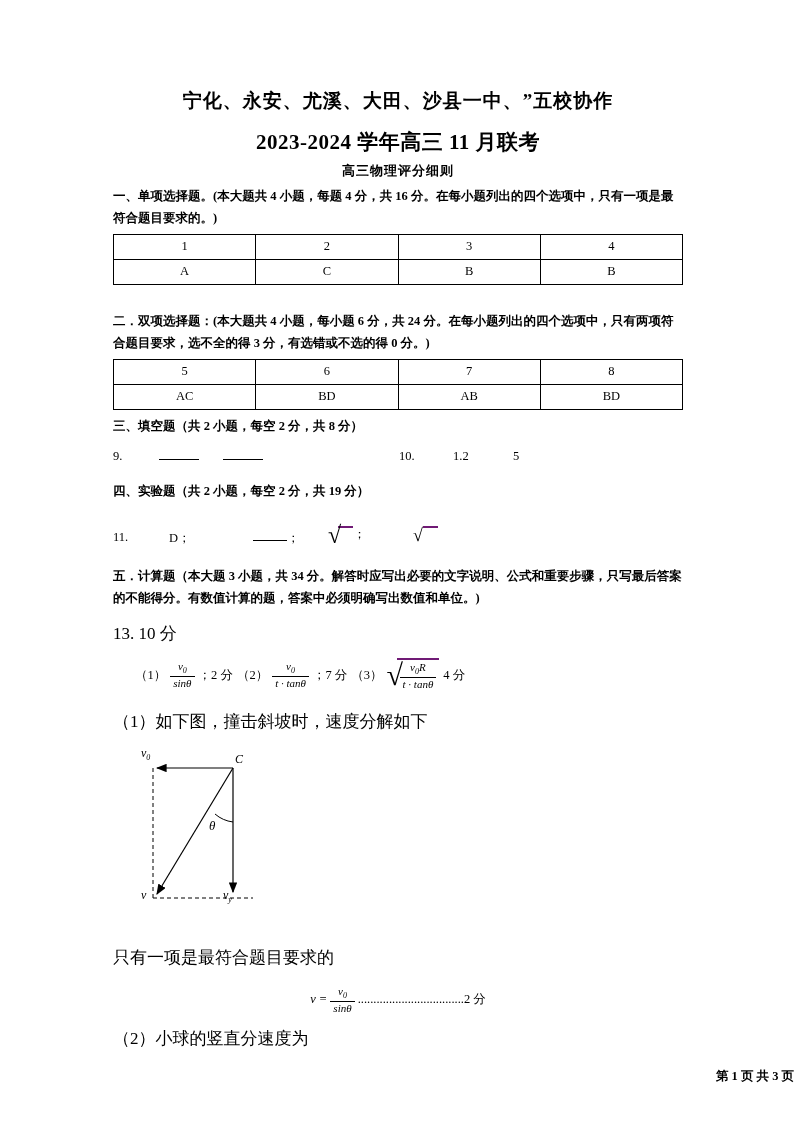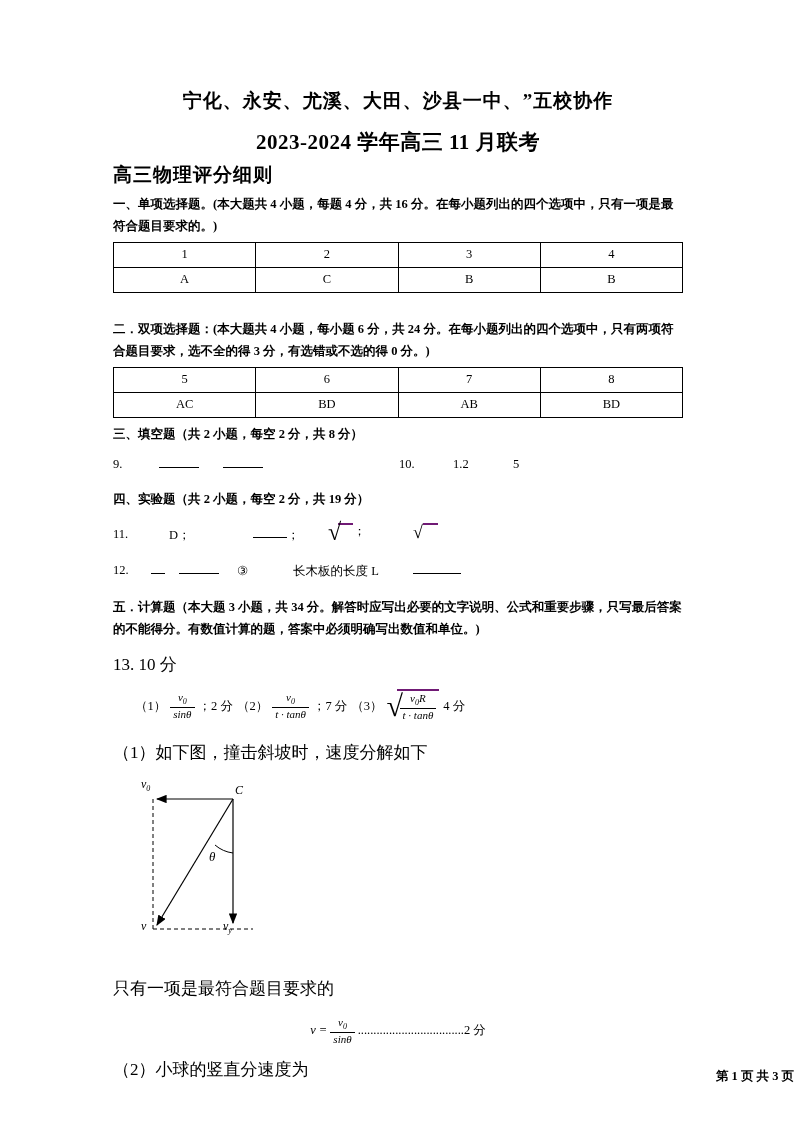--- a/index.html
+++ b/index.html
@@ -39,22 +39,22 @@
     margin-bottom: 14px;
   }
   .title-2 {
     text-align: center;
     font-size: 21px;
     font-weight: bold;
     margin-bottom: 6px;
     letter-spacing: 0.5px;
   }
   .title-3 {
-    text-align: left;
-    font-size: 19px;
+    text-align: center;
+    font-size: 13px;
     font-weight: bold;
     margin-bottom: 4px;
     letter-spacing: 1px;
   }
   .section-head {
     font-size: 12.5px;
     font-weight: bold;
     line-height: 1.75;
     margin-top: 6px;
     margin-bottom: 4px;
@@ -207,41 +207,33 @@
       <span class="abs" style="left:0; top:4px;">9.</span>
       <span class="abs hblank" style="left:46px; top:14px; width:40px;"></span>
       <span class="abs hblank" style="left:110px; top:14px; width:40px;"></span>
       <span class="abs" style="left:286px; top:4px;">10.</span>
       <span class="abs" style="left:340px; top:4px;">1.2</span>
       <span class="abs" style="left:400px; top:4px;">5</span>
     </div>
 
     <div class="section-head" style="margin-top:10px;">四、实验题（共 2 小题，每空 2 分，共 19 分）</div>
 
-    <div class="row-q9" style="height:34px; margin-top:8px;">
+    <div class="row-q9" style="height:34px; margin-top:19px;">
       <span class="abs" style="left:0; top:8px;">11.</span>
       <span class="abs" style="left:56px; top:8px;">D；</span>
       <span class="abs hblank" style="left:140px; top:18px; width:34px;"></span>
       <span class="abs" style="left:174px; top:8px;">；</span>
       <span class="abs" style="left:215px; top:4px;">
         <span class="sqrt-wrap"><span class="sqrt-sym">√</span><span class="sqrt-bar">&nbsp;&nbsp;&nbsp;</span></span><span style="font-size:12px;">；</span>
       </span>
       <span class="abs" style="left:300px; top:4px;">
         <span class="sqrt-wrap"><span class="sqrt-sym" style="font-size:18px;">√</span><span class="sqrt-bar">&nbsp;&nbsp;&nbsp;</span></span>
       </span>
     </div>
 
-    <div class="row-q9" style="height:28px; margin-top:6px;">
-      <span class="abs" style="left:0; top:4px;">12.</span>
-      <span class="abs hblank" style="left:38px; top:14px; width:14px;"></span>
-      <span class="abs hblank" style="left:66px; top:14px; width:40px;"></span>
-      <span class="abs" style="left:124px; top:4px;">③</span>
-      <span class="abs" style="left:180px; top:4px;">长木板的长度 L</span>
-      <span class="abs hblank" style="left:300px; top:14px; width:48px;"></span>
-    </div>
 
     <div class="section-head" style="margin-top:10px;">五．计算题（本大题 3 小题，共 34 分。解答时应写出必要的文字说明、公式和重要步骤，只写最后答案的不能得分。有数值计算的题，答案中必须明确写出数值和单位。)</div>
 
     <div class="para" style="margin-top:8px;">13. 10 分</div>
 
     <div class="q13line" style="margin-left:22px;">
       <span>（1）</span>
       <span class="frac">
         <span class="num"><span class="ital">v</span><span class="sub">0</span></span>
         <span class="den">sinθ</span>

